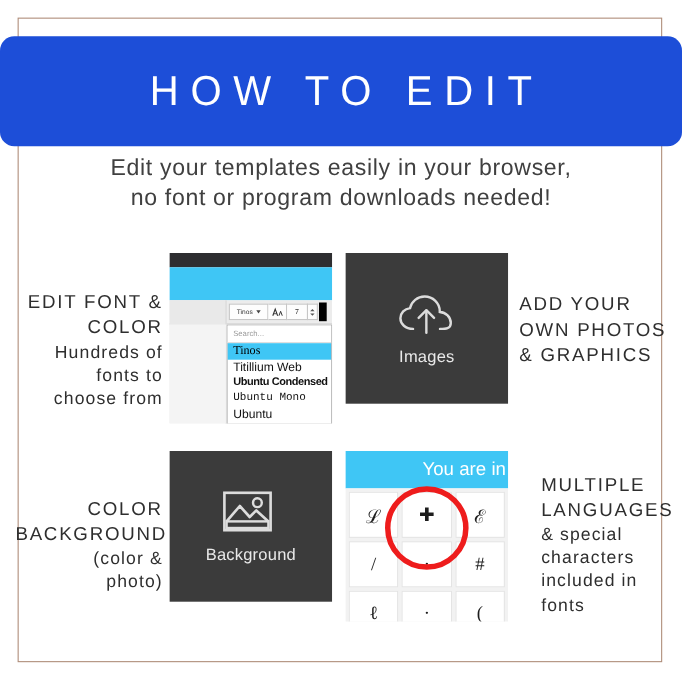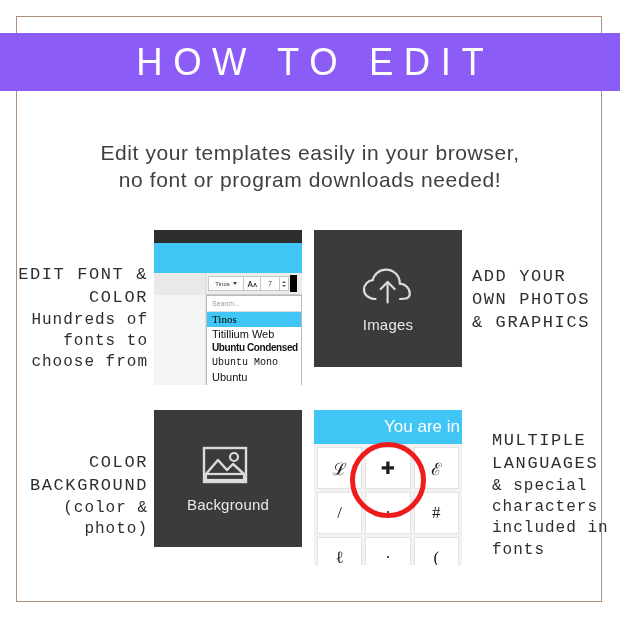--- a/index.html
+++ b/index.html
@@ -27,25 +27,26 @@
     box-sizing: border-box;
     pointer-events: none;
   }
 
   
   #header-band {
     position: absolute;
     left: 0;
     top: 33px;
     width: 620px;
-    height: 58px;
-    background: #8b5cf6;
-    display: flex;
-    align-items: center;
-    justify-content: center;
+    height: 100px;
+    background: #1d4ed8;
+    display: flex;
+    align-items: center;
+    justify-content: center;
+    border-radius: 13px;
   }
   #header-title {
     color: #ffffff;
     font-family: "Liberation Sans", sans-serif;
     font-size: 38px;
     font-weight: 300;
     letter-spacing: 11px;
     text-indent: 11px;
     line-height: 1;
     white-space: nowrap;
@@ -68,21 +69,21 @@
   #subtitle .ln { display: block; white-space: nowrap; }
 
   
   .caption {
     position: absolute;
     color: #2e2e2e;
     font-weight: 300;
     line-height: 1.34;
     letter-spacing: 1.1px;
   }
-  .caption .cap-line { display: block; white-space: nowrap; font-family: Liberation Mono, monospace; }
+  .caption .cap-line { display: block; white-space: nowrap; }
   .caption .big { font-size: 17px; letter-spacing: 1.6px; }
   .caption .small { font-size: 16px; letter-spacing: 1.0px; }
   .cap-left { text-align: right; }
   .cap-right { text-align: left; }
 
   #cap-font   { left: 14px;  top: 264px; width: 134px; }
   #cap-photos { left: 472px; top: 266px; width: 146px; }
   #cap-bg     { left: 14px;  top: 452px; width: 134px; }
   #cap-lang   { left: 472px; top: 430px; width: 146px; margin-left: 20px; }
 

